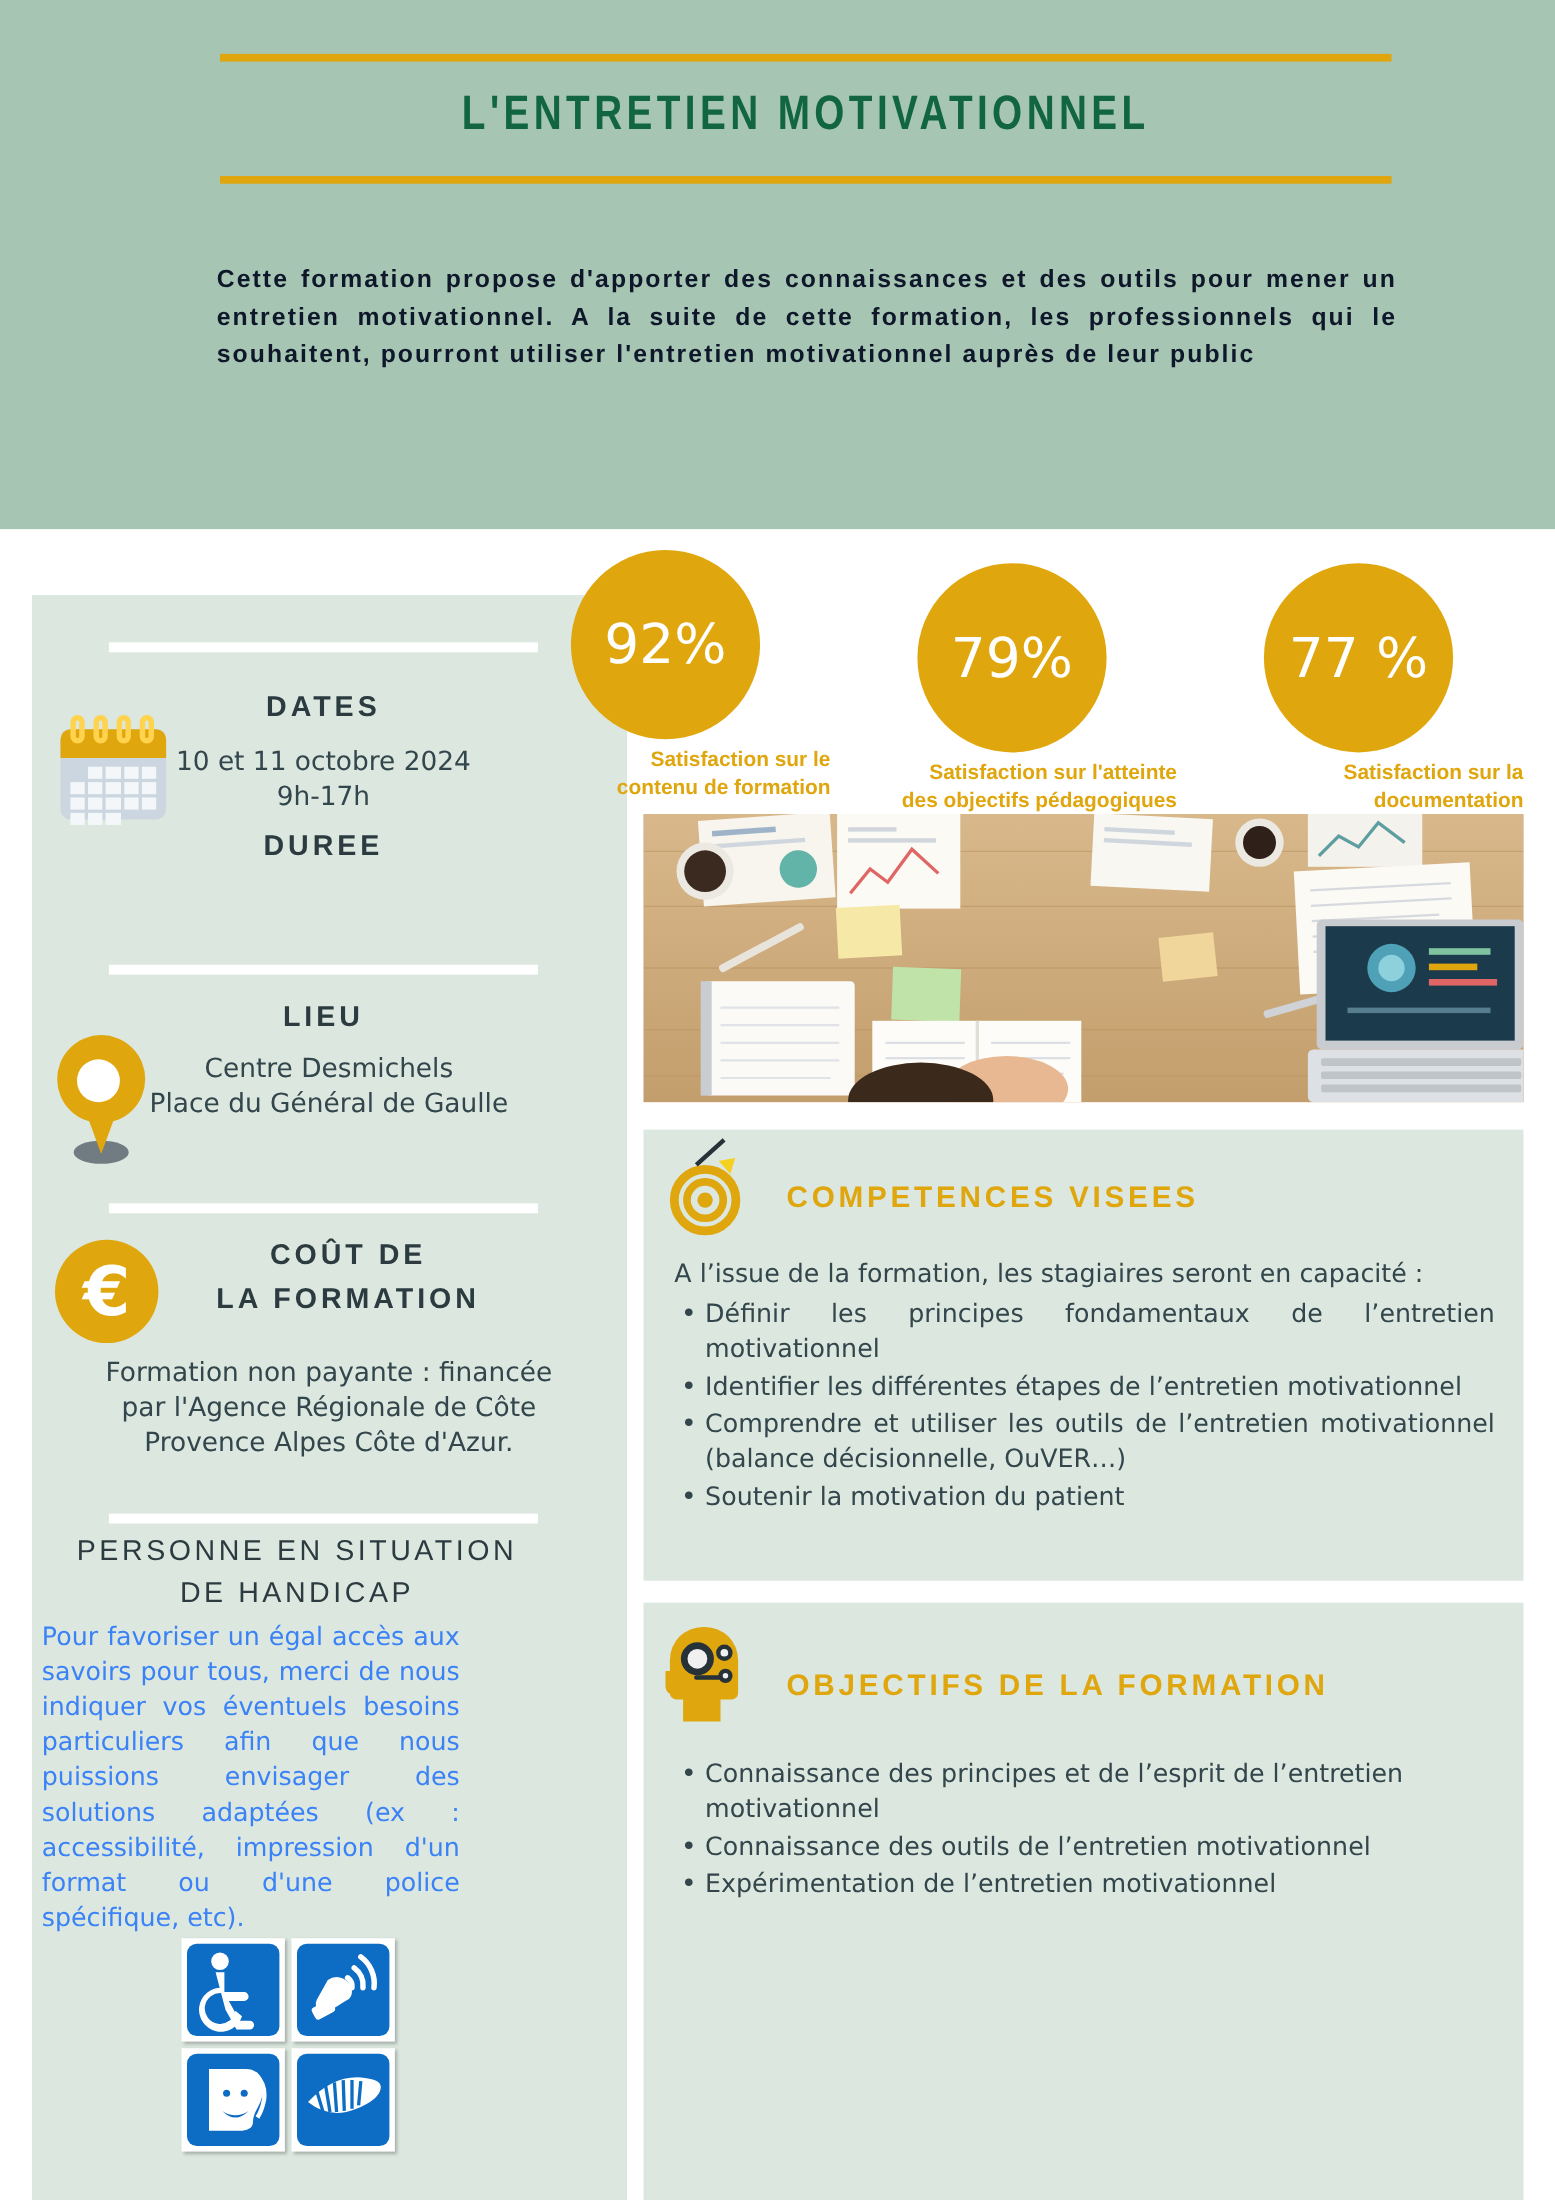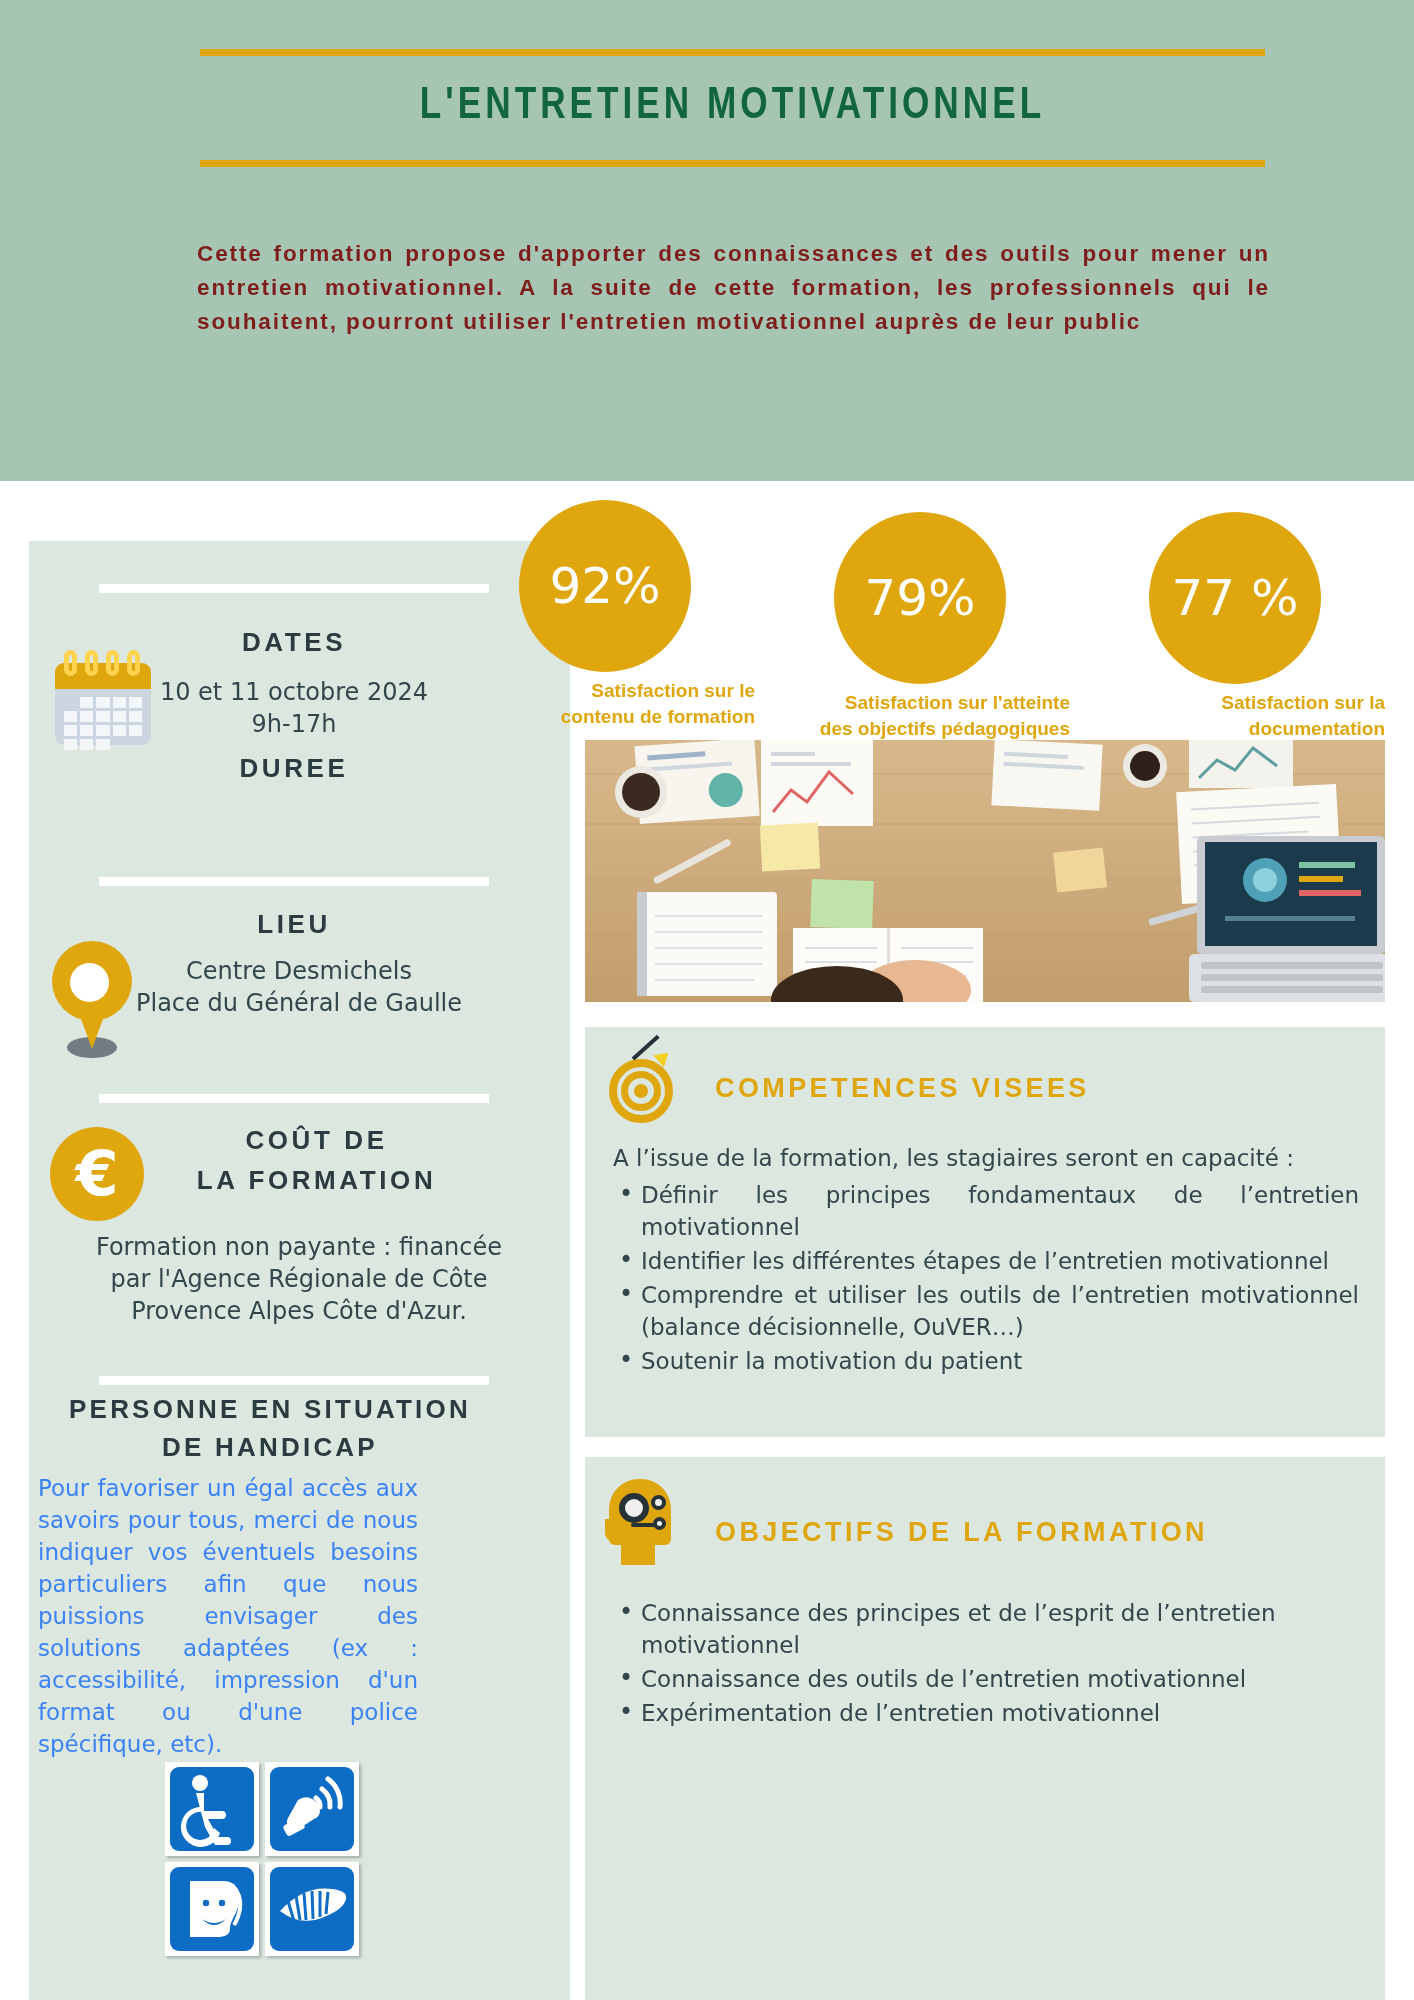--- a/index.html
+++ b/index.html
@@ -32,21 +32,21 @@
     font-weight:bold;
     font-size:44px;
     letter-spacing:5px;
     color:#12663f;
     transform: scaleX(0.80);
     transform-origin: center;
     white-space:nowrap;
   }
   .header-para {
     position:absolute; left:197px; top:237px; width:1073px;
-    color:#7f1d1d;
+    color:#0f172a;
     font-weight:bold;
     font-size:22.5px;
     line-height:34px;
     letter-spacing:1.9px;
     text-align:justify;
   }
 
   
   .sidebar {
     position:absolute; left:29px; top:541px; width:541px; height:1459px;
@@ -92,21 +92,21 @@
 
   
   .euro-icon { position:absolute; left:50px; top:1125px; width:94px; height:94px;
                background:#e0a60d; border-radius:50%;
                color:#fff; font-size:62px; font-weight:bold;
                display:flex; align-items:center; justify-content:center;
                font-family:"DejaVu Sans","Liberation Sans",sans-serif; line-height:1;}
 
   .handi-head {
     position:absolute; left:35px; top:1390px; width:470px; text-align:center;
-    font-weight:bold; font-size:26px; letter-spacing:3.2px; color:#2b3b40;
+    font-weight:normal; font-size:26px; letter-spacing:3.2px; color:#2b3b40;
     line-height:38px;
   }
   .handi-body {
     position:absolute; left:38px; top:1472px; width:380px;
     font-size:23px; line-height:32px; color:#3b82f6; text-align:justify;
     font-family:"DejaVu Sans","Liberation Sans",sans-serif;
   }
   .pictos {
     position:absolute; left:165px; top:1762px; width:200px; height:200px;
     display:grid; grid-template-columns:repeat(2,94px); grid-template-rows:repeat(2,94px);

